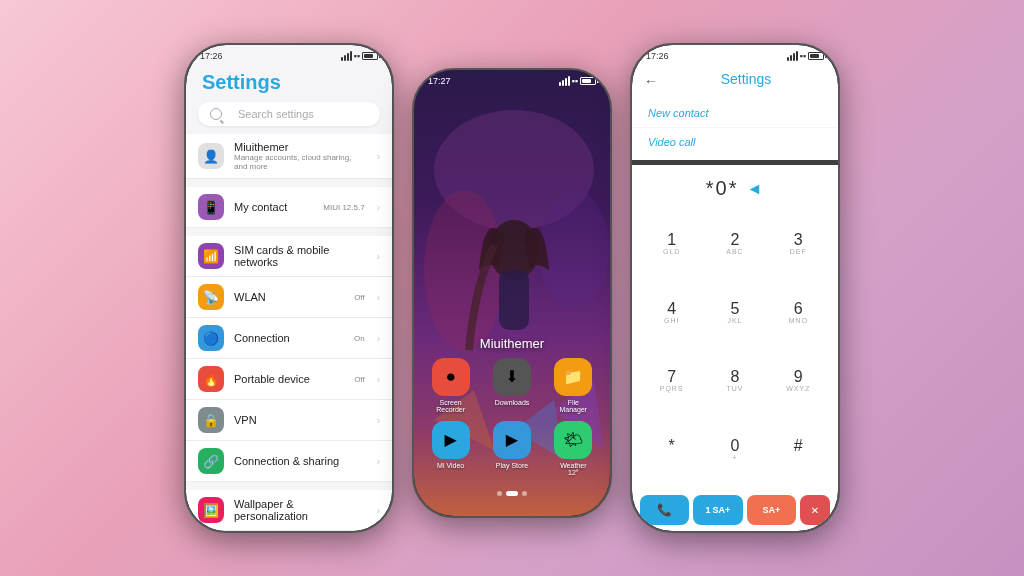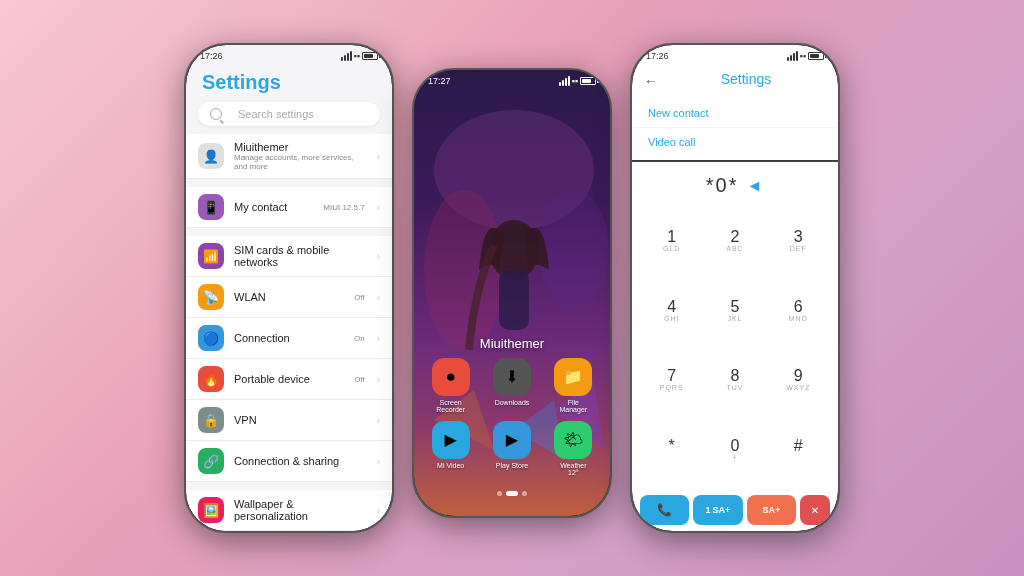--- a/index.html
+++ b/index.html
@@ -171,21 +171,21 @@
     }
     .dialer-header {
       display: flex;
       align-items: center;
       padding: 8px 12px;
       gap: 8px;
     }
     .back-arrow { color: #555; font-size: 14px; cursor: pointer; }
     .dialer-title { color: #29a8e0; font-size: 14px; font-weight: 500; flex: 1; text-align: center; }
 
-    .recents-list { padding: 4px 0; border-bottom: 2px solid #404040; }
+    .recents-list { padding: 4px 0; border-bottom: 5px solid #404040; font-style: italic; }
     .recent-item {
       padding: 8px 16px;
       color: #29a8e0;
       font-size: 11px;
       border-bottom: 1px solid #f5f5f5;
     }
     .recent-item:last-child { border-bottom: none; }
 
     .dialer-display {
       text-align: center;
@@ -276,21 +276,21 @@
         <div class="search-icon-circle"></div>
         <span>Search settings</span>
       </div>
 
       <div class="settings-list">
 
         <div class="settings-item">
           <div class="settings-icon" style="background:#e0e0e0;">👤</div>
           <div class="settings-text">
             <div class="settings-name">Miuithemer</div>
-            <div class="settings-sub">Manage accounts, more services, and more</div>
+            <div class="settings-sub">Manage accounts, cloud sharing, and more</div>
           </div>
           <span class="settings-chevron">›</span>
         </div>
 
         <div class="settings-item first-in-group">
           <div class="settings-icon" style="background:#9b59b6;">📱</div>
           <div class="settings-text">
             <div class="settings-name">My contact</div>
           </div>
           <span class="settings-badge">MIUI 12.5.7</span>

